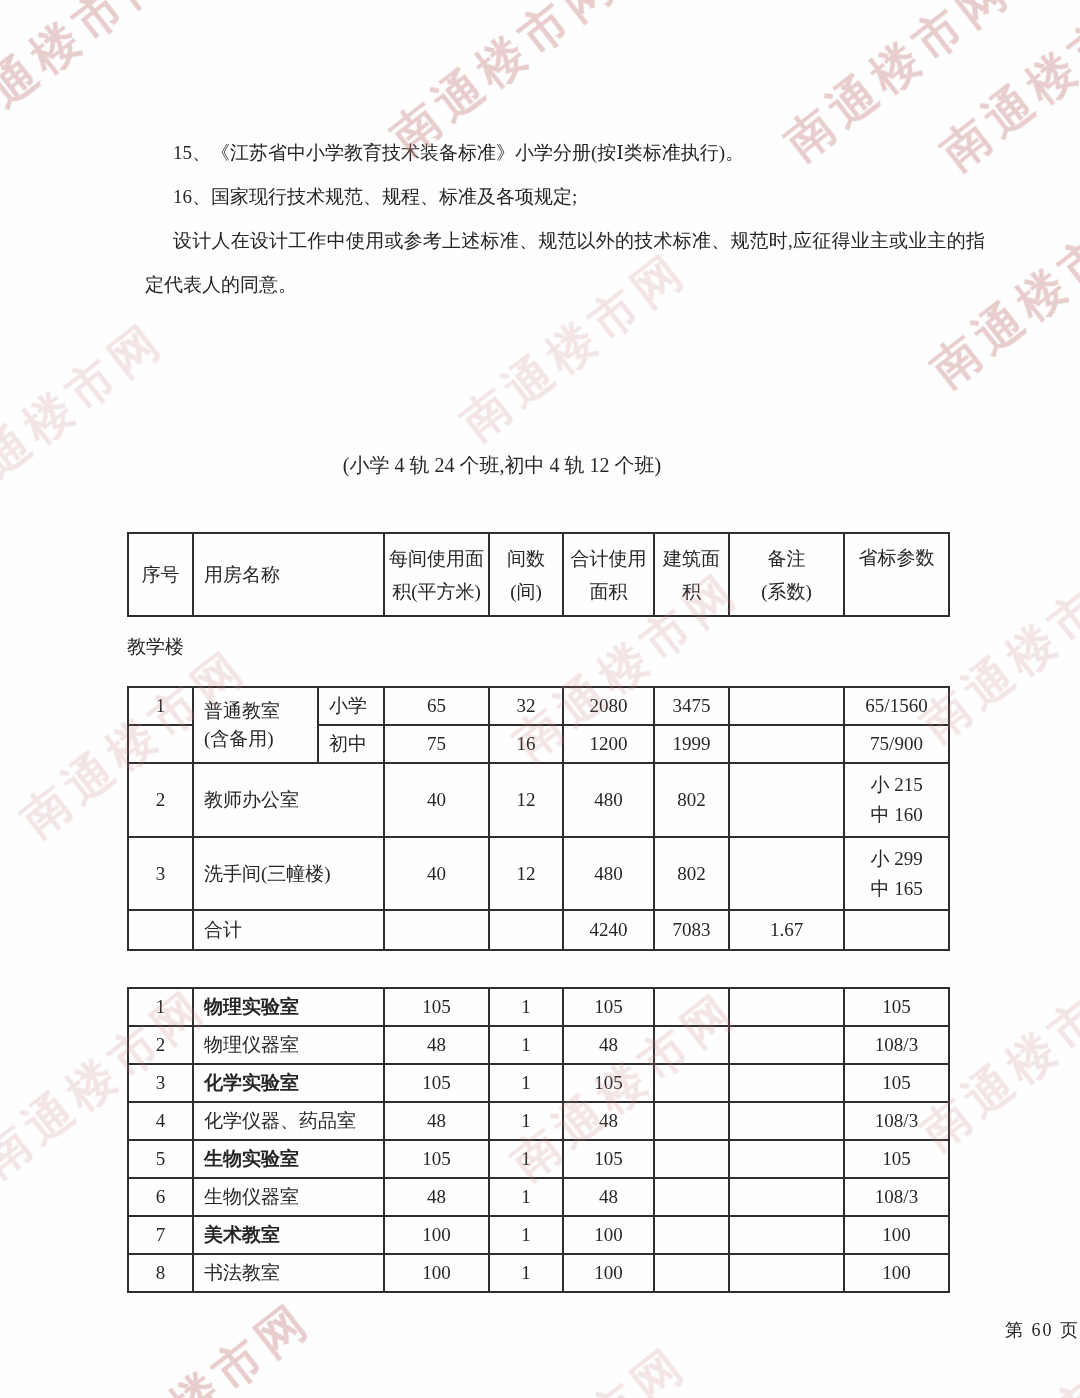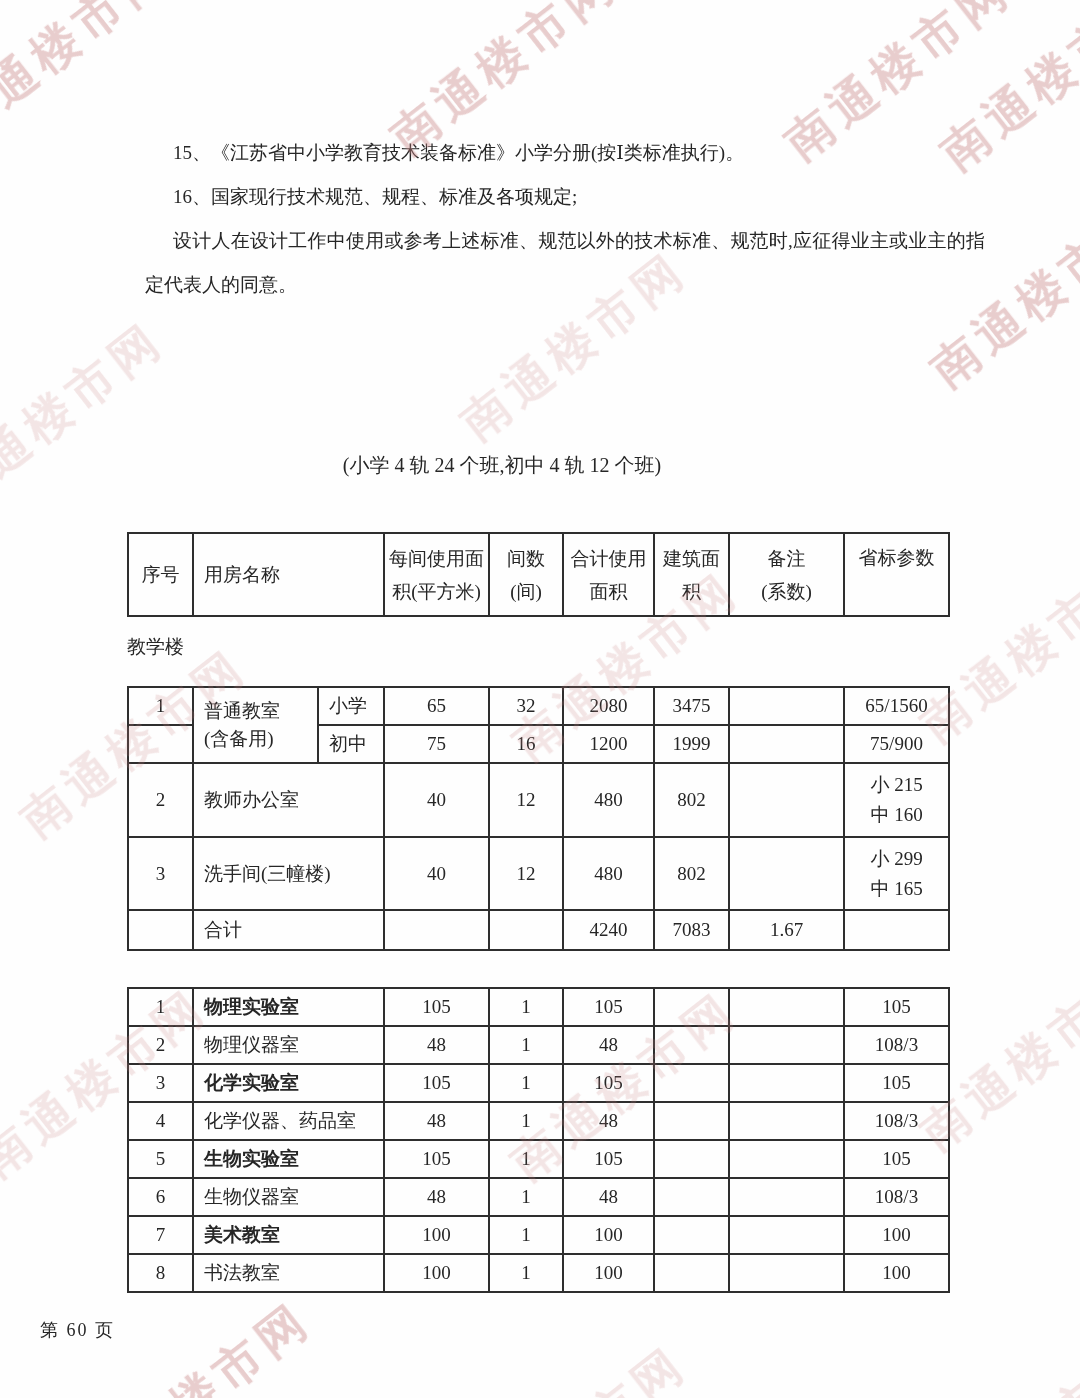--- a/index.html
+++ b/index.html
@@ -54,21 +54,21 @@
   .tbl-2 tr { height:38px; }
   .r-38 { height:38px; }
   .r-74 { height:74px; }
   .r-73 { height:73px; }
   .r-40 { height:40px; }
   .two-line { line-height:28px; white-space:pre-line; }
 
   
   .page-footer {
     position:absolute; left:0; top:1318px; width:1080px;
-    text-align:left; padding-left:40px; box-sizing:border-box;
+    text-align:right; padding-left:40px; box-sizing:border-box;
     font-size:18px; letter-spacing:2px;
   }
 
   
   .wm {
     position:absolute; z-index:3; pointer-events:none;
     font-size:47px; font-weight:bold; letter-spacing:7px; white-space:nowrap;
     color:#c98585; transform:rotate(-38deg); transform-origin:0 50%;
     filter:blur(0.7px);
   }

